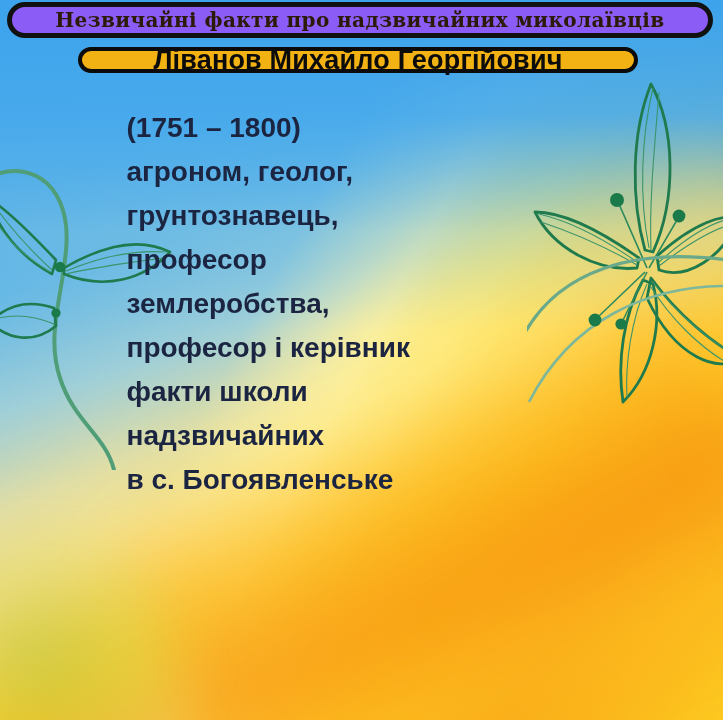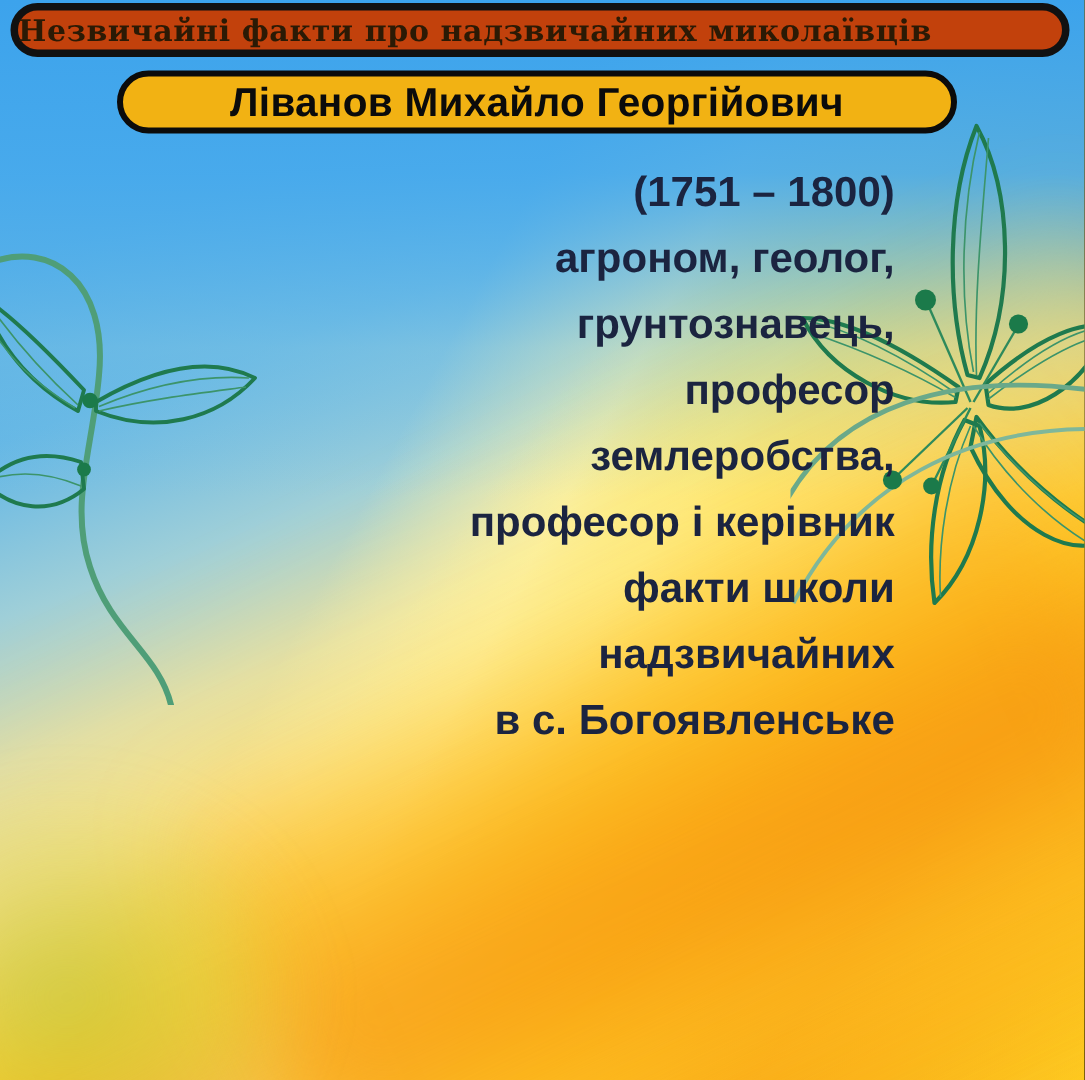--- a/index.html
+++ b/index.html
@@ -54,39 +54,39 @@
       rgba(72,170,236,.92) 35%,
       rgba(125,195,226,.45) 70%,
       rgba(190,215,200,0) 100%);}
   
   .bot{position:absolute;pointer-events:none;}
   .bot-left{left:-6px;top:140px;width:190px;height:330px;}
   .bot-right{right:-4px;top:72px;width:200px;height:370px;}
   
   .banner-top{
     position:absolute;left:7px;top:2px;width:706px;height:36px;
-    background:#c2410c;border:5px solid #111;border-radius:20px;
-    display:flex;align-items:center;justify-content:flex-start;
+    background:#8b5cf6;border:5px solid #111;border-radius:20px;
+    display:flex;align-items:center;justify-content:center;
     box-sizing:border-box;}
   .banner-top span{
     font-family:"DejaVu Serif", serif;
     font-size:20px;font-weight:700;color:#2b1a05;
     letter-spacing:.4px;white-space:nowrap;line-height:1;}
   .banner-name{
-    position:absolute;left:78px;top:47px;width:560px;height:42px;
+    position:absolute;left:78px;top:47px;width:560px;height:26px;
     background:#f2b213;border:4px solid #0b0b0b;border-radius:24px;
     display:flex;align-items:center;justify-content:center;
     box-sizing:border-box;}
   .banner-name span{
     font-size:27px;font-weight:700;color:#0b0b0b;
     letter-spacing:.2px;white-space:nowrap;line-height:1;}
   
   .body-text{
     position:absolute;left:50%;transform:translateX(-50%);
-    top:106px;width:470px;text-align:right;}
+    top:106px;width:470px;text-align:left;}
   .body-text .line{
     font-size:28px;font-weight:700;color:#1b2440;
     line-height:44px;white-space:nowrap;}
 </style>
 </head>
 <body>
 
 <div class="poster">
 
   <div class="bg-base"></div>

